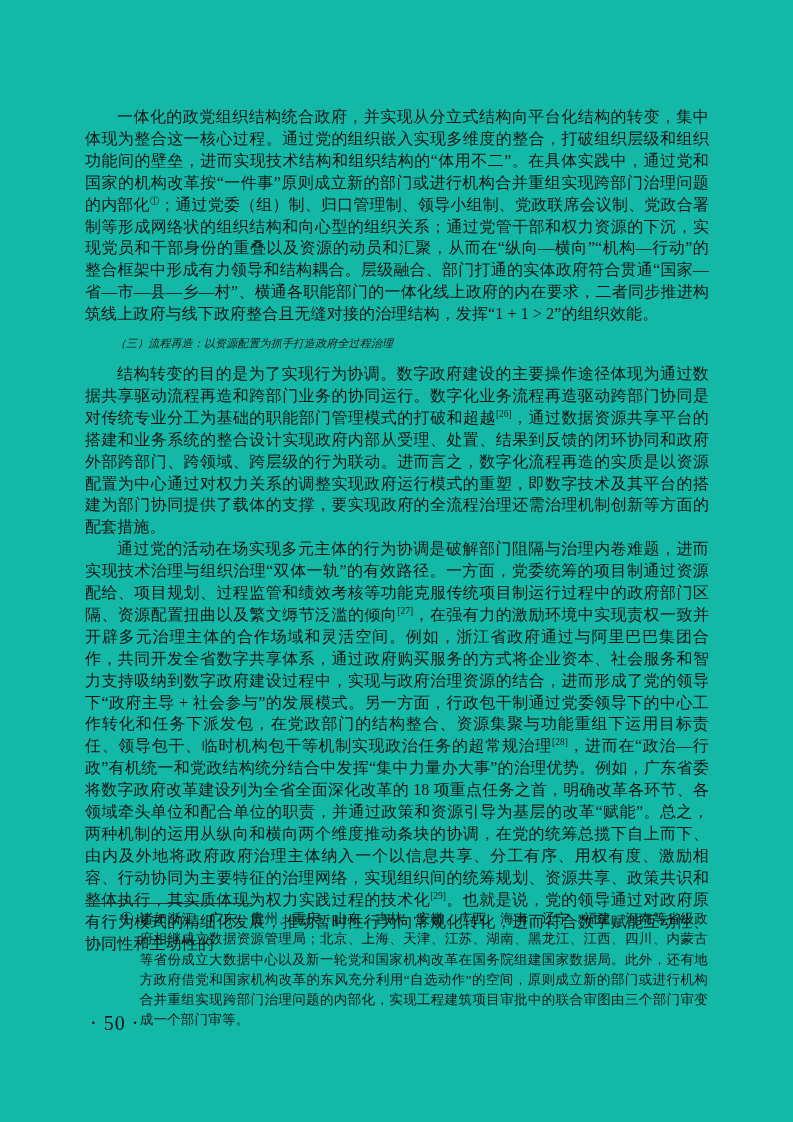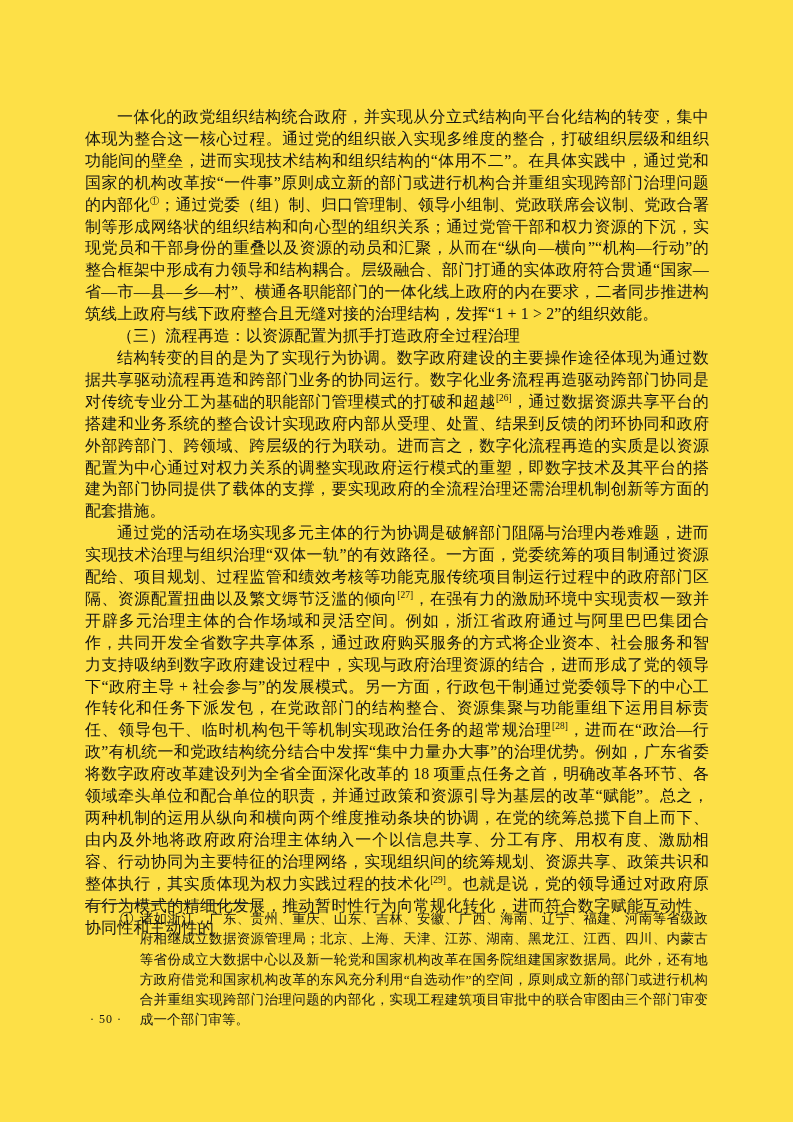--- a/index.html
+++ b/index.html
@@ -4,47 +4,48 @@
 <style>
   html, body {
     margin: 0;
     padding: 0;
     background: #ffffff;
   }
   .page {
     position: relative;
     width: 793px;
     height: 1122px;
-    background: #fde047;
+    background: #14b8a6;
     font-family: "Liberation Serif", "DejaVu Serif", serif;
     color: #141414;
     overflow: hidden;
   }
   .content {
     position: absolute;
     left: 85px;
     top: 106px;
     width: 624px;
   }
   .para {
     margin: 0;
     font-size: 16px;
     letter-spacing: 0.12px;
     line-height: 21.9px;
     text-align: justify;
     text-indent: 2em;
     text-justify: inter-ideograph;
   }
   .heading {
-    margin: 0;
-    font-size: 16px;
+    margin: 8px;
+    font-size: 11px;
     letter-spacing: 0.12px;
     line-height: 21.9px;
     font-weight: normal;
     text-indent: 2em;
+    font-style: italic;
   }
   sup.ref {
     font-size: 9.5px;
     line-height: 0;
     vertical-align: super;
     letter-spacing: 0;
   }
   .footnote-divider {
     position: absolute;
     left: 85px;
@@ -70,21 +71,21 @@
   }
   .fn-text {
     flex: 1;
     text-align: justify;
     text-justify: inter-ideograph;
   }
   .page-number {
     position: absolute;
     left: 90px;
     top: 1012px;
-    font-size: 12px;
+    font-size: 20px;
     letter-spacing: 1px;
   }
 </style>
 </head>
 <body>
 
 <div class="page">
 
   <main class="content">
 

